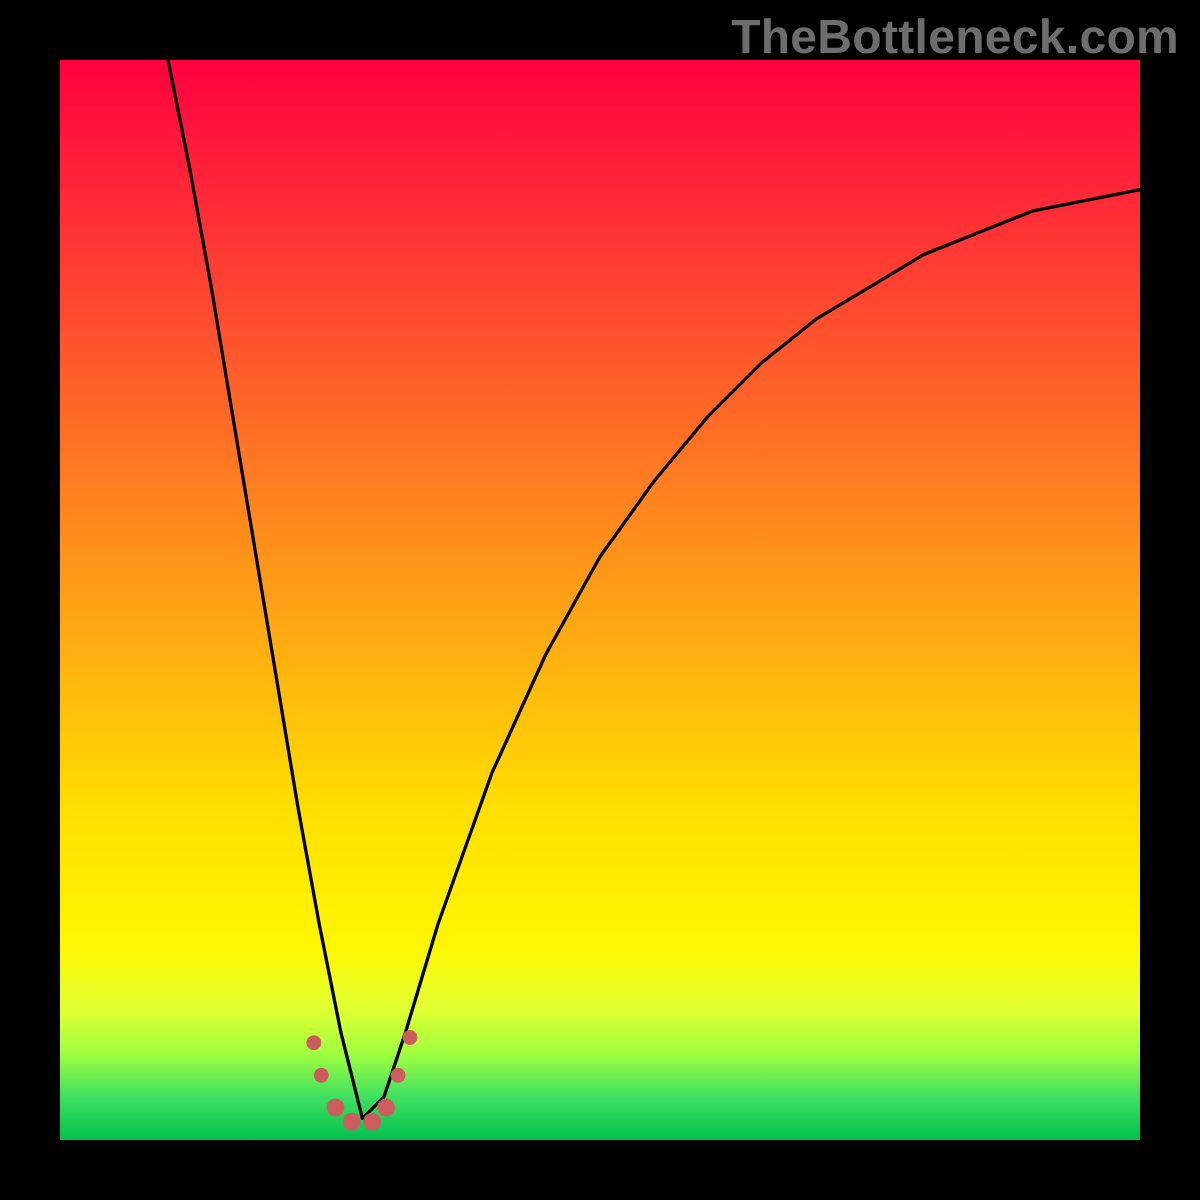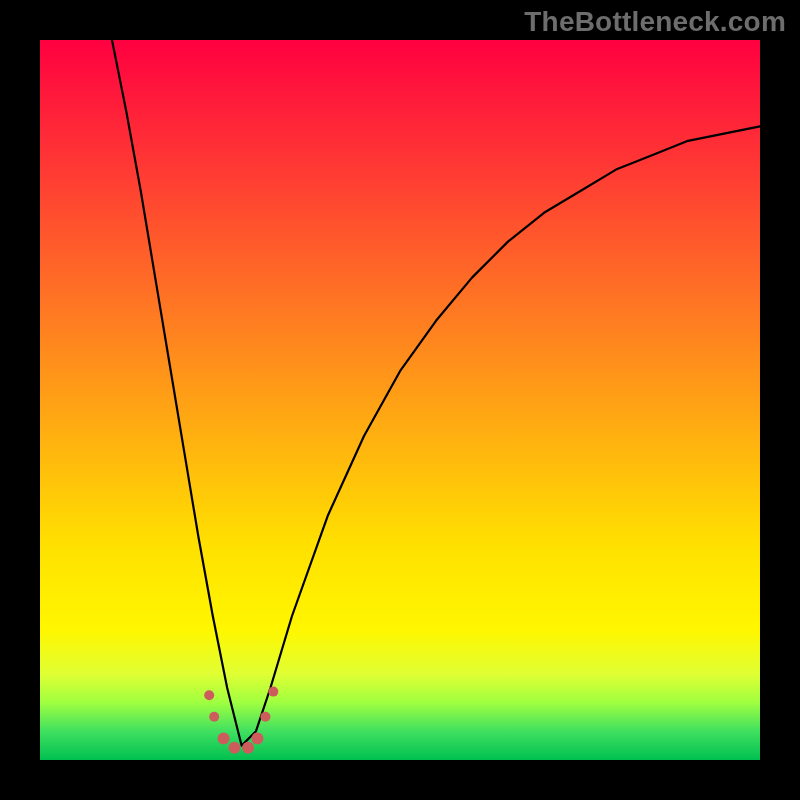--- a/index.html
+++ b/index.html
@@ -35,21 +35,21 @@
       #e0ff33 88%,
       #a0ff40 92%,
       #40e060 96%,
       #00c050 100%
     );
   }
   .watermark {
     position: absolute;
     top: 6px;
     right: 14px;
-    font-size: 28px;
+    font-size: 32px;
     font-weight: 600;
     color: #6d6d6d;
     letter-spacing: 0.2px;
     user-select: none;
   }
   .curve-svg {
     position: absolute;
     inset: 0;
     width: 100%;
     height: 100%;

